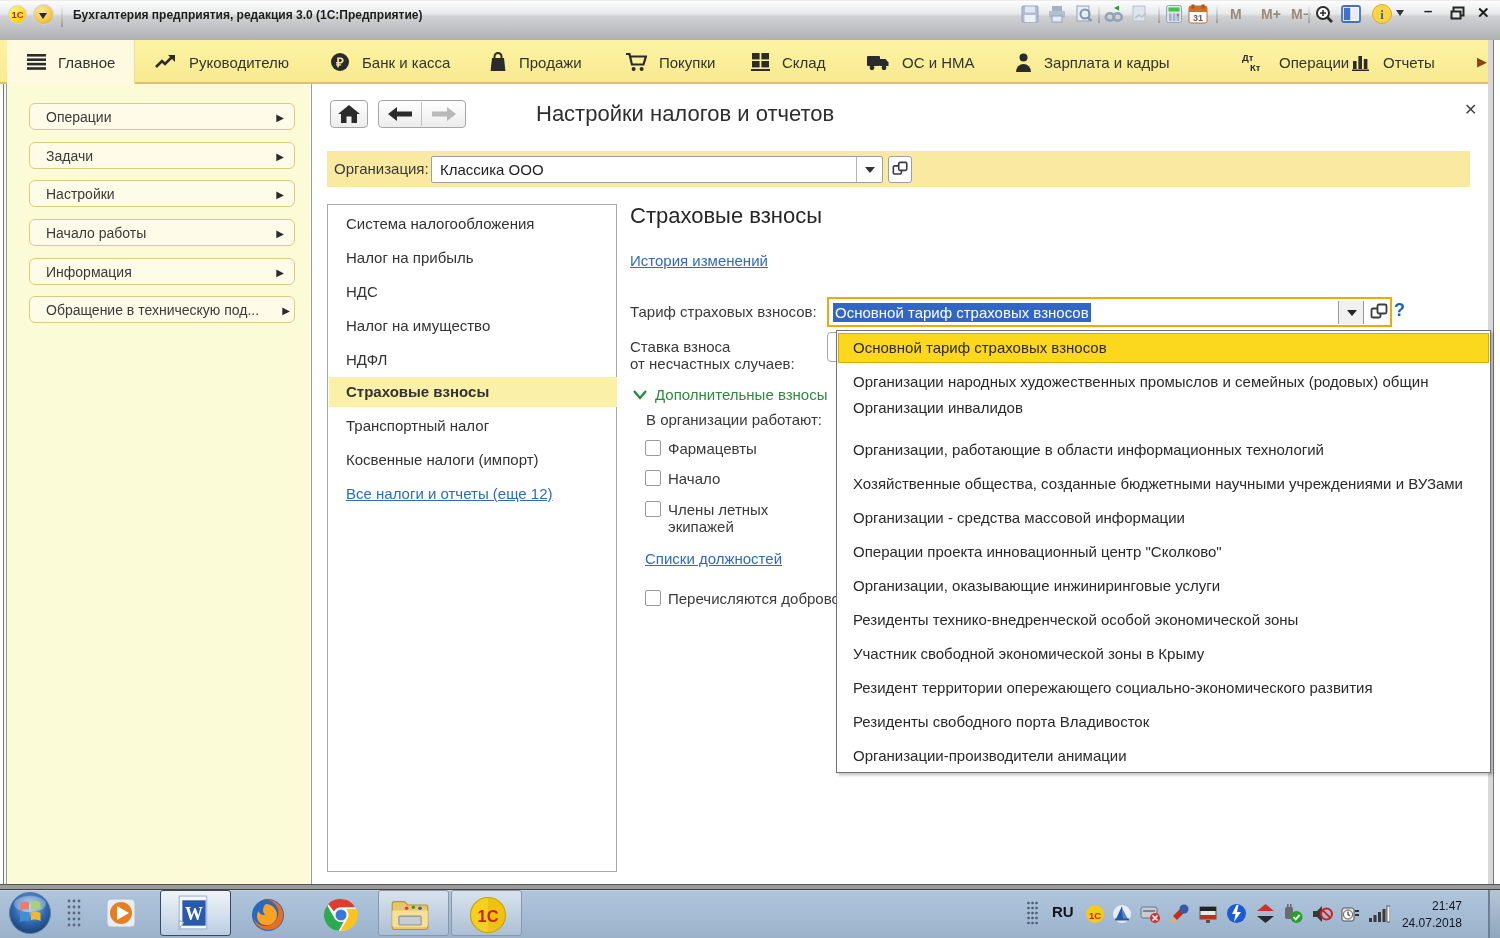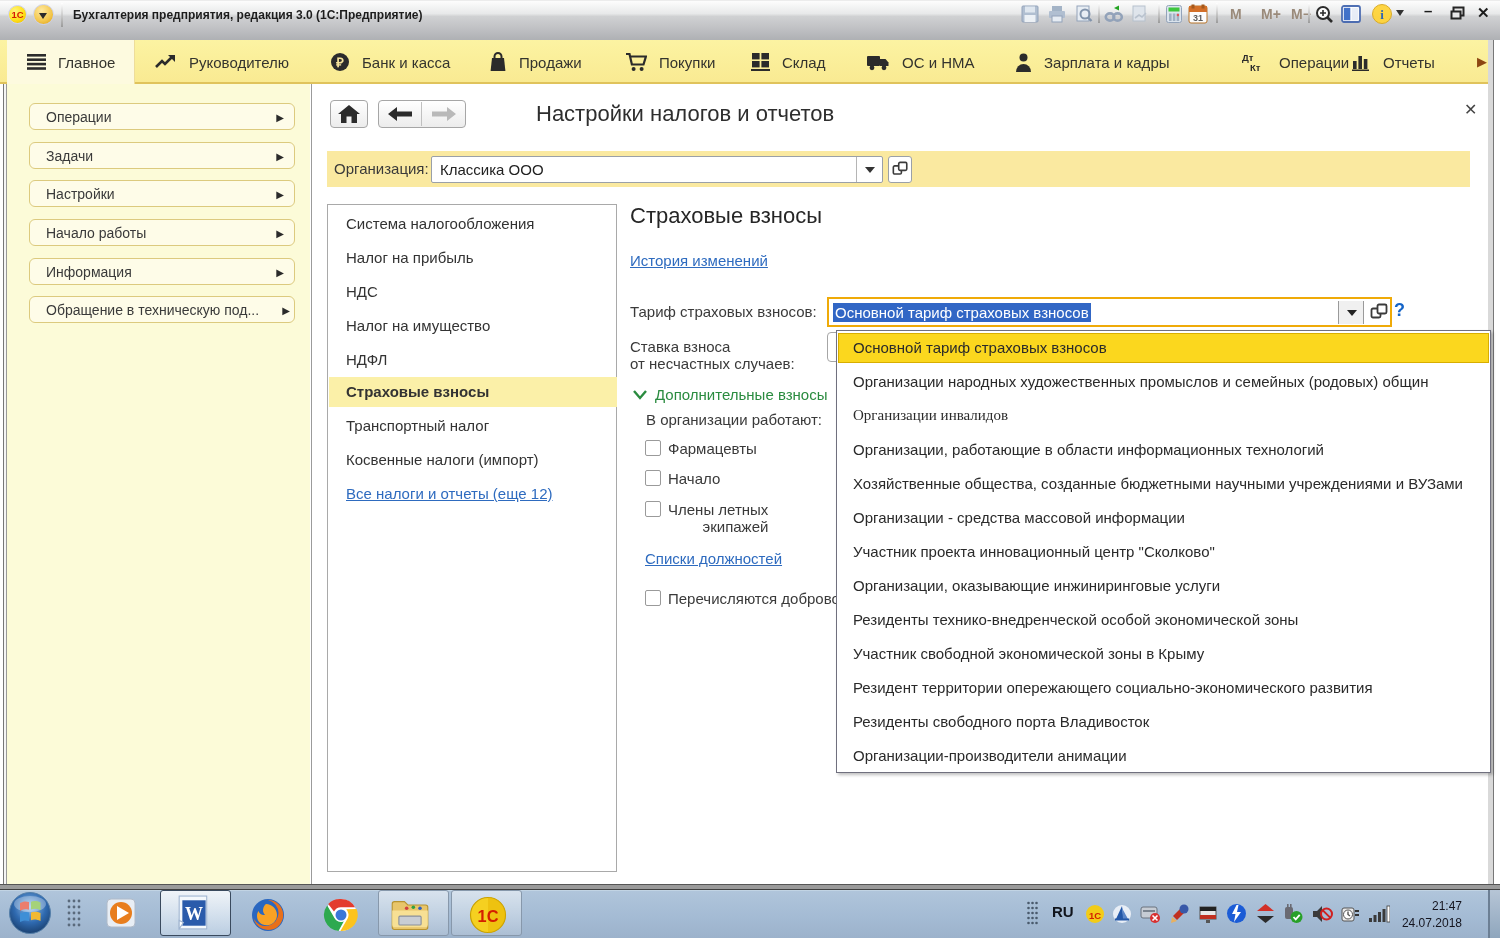--- a/index.html
+++ b/index.html
@@ -301,46 +301,46 @@
 <div class="rlabel green" style="left:655px; top:386px;">Дополнительные взносы</div>
 <svg class="abs" style="left:632px; top:389px;" width="16" height="12" viewBox="0 0 16 12">
     <path d="M2 2 L8 9 L14 2" stroke="#2a8b3f" stroke-width="2.4" fill="none"></path>
   </svg>
 <div class="rlabel" style="left:646px; top:411px;">В организации работают:</div>
 <div class="chk" style="left:645px; top:440px;"></div>
 <div class="rlabel" style="left:668px; top:440px;">Фармацевты</div>
 <div class="chk" style="left:645px; top:470px;"></div>
 <div class="rlabel" style="left:668px; top:470px;">Начало</div>
 <div class="chk" style="left:645px; top:501px;"></div>
-<div class="rlabel" style="left:668px; top:501px;text-align:right;">Члены летных<br>экипажей</div>
+<div class="rlabel" style="left:668px; top:501px;">Члены летных<br>экипажей</div>
 <div class="rlabel blink" style="left:645px; top:550px;">Списки должностей</div>
 <div class="chk" style="left:645px; top:590px;"></div>
 <div class="rlabel" style="left:668px; top:590px; width:168px; overflow:hidden; white-space:nowrap;">Перечисляются добровольные</div>
 
 <div class="abs" id="sliver"></div>
 
 <div class="abs" id="combo">
     <span class="sel">Основной тариф страховых взносов</span>
     <span class="ddz"></span>
   </div>
 <svg class="abs" style="left:1370px; top:303px;" width="19" height="19" viewBox="0 0 19 19">
     <rect x="1.5" y="5.5" width="9" height="9" rx="1.5" fill="none" stroke="#3b3b3b" stroke-width="1.8"></rect>
     <rect x="7.5" y="1.5" width="9" height="9" rx="1.5" fill="#fff" stroke="#3b3b3b" stroke-width="1.8"></rect>
   </svg>
 <div class="abs q">?</div>
 
 <div class="abs" id="dropdown">
   <div id="ddhl"></div>
   <div class="ditem" style="top:8px; font-weight:normal;">Основной тариф страховых взносов</div>
   <div class="ditem" style="top:42px;">Организации народных художественных промыслов и семейных (родовых) общин</div>
-  <div class="ditem" style="top:76px;font-family:Liberation Serif, serif;">Организации инвалидов</div>
+  <div class="ditem" style="top:68px;">Организации инвалидов</div>
   <div class="ditem" style="top:144px;">Хозяйственные общества, созданные бюджетными научными учреждениями и ВУЗами</div>
   <div class="ditem" style="top:110px;">Организации, работающие в области информационных технологий</div>
   <div class="ditem" style="top:178px;">Организации - средства массовой информации</div>
-  <div class="ditem" style="top:212px;">Участник проекта инновационный центр "Сколково"</div>
+  <div class="ditem" style="top:212px;">Операции проекта инновационный центр "Сколково"</div>
   <div class="ditem" style="top:246px;">Организации, оказывающие инжиниринговые услуги</div>
   <div class="ditem" style="top:280px;">Резиденты технико-внедренческой особой экономической зоны</div>
   <div class="ditem" style="top:314px;">Участник свободной экономической зоны в Крыму</div>
   <div class="ditem" style="top:348px;">Резидент территории опережающего социально-экономического развития</div>
   <div class="ditem" style="top:382px;">Резиденты свободного порта Владивосток</div>
   <div class="ditem" style="top:416px;">Организации-производители анимации</div>
 </div>
 
 <div class="abs" id="taskbar"></div>
 

